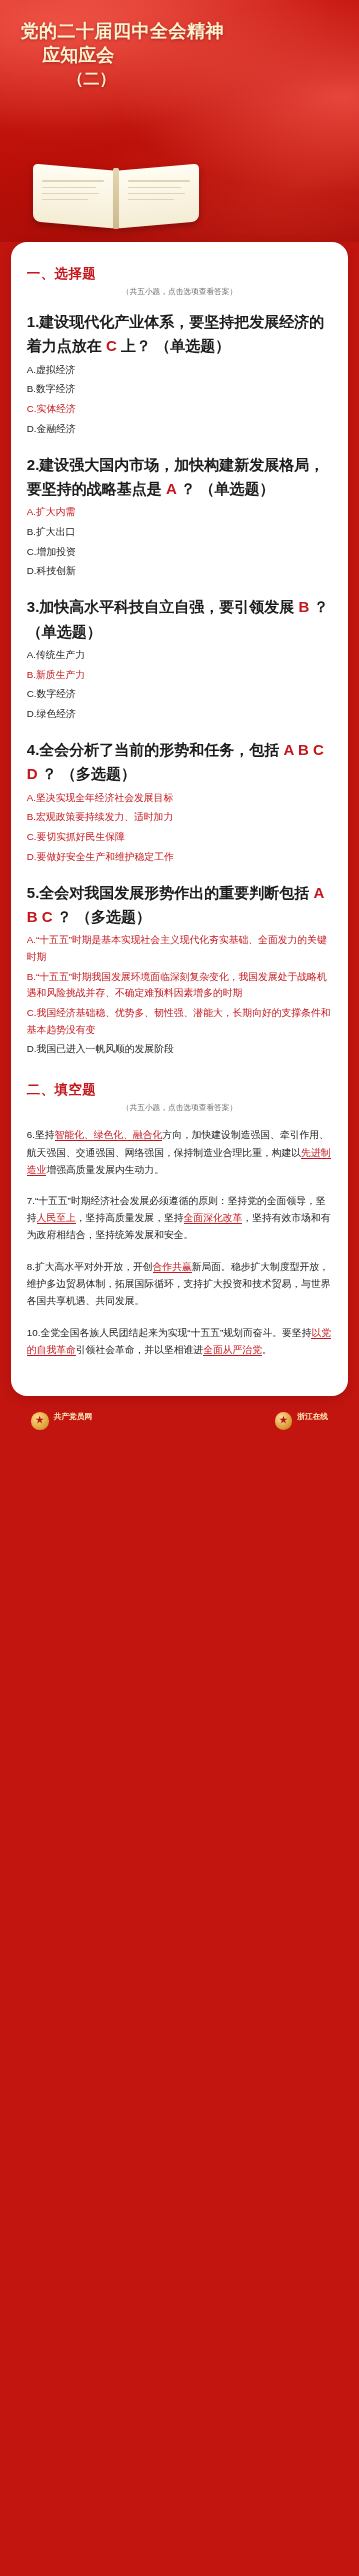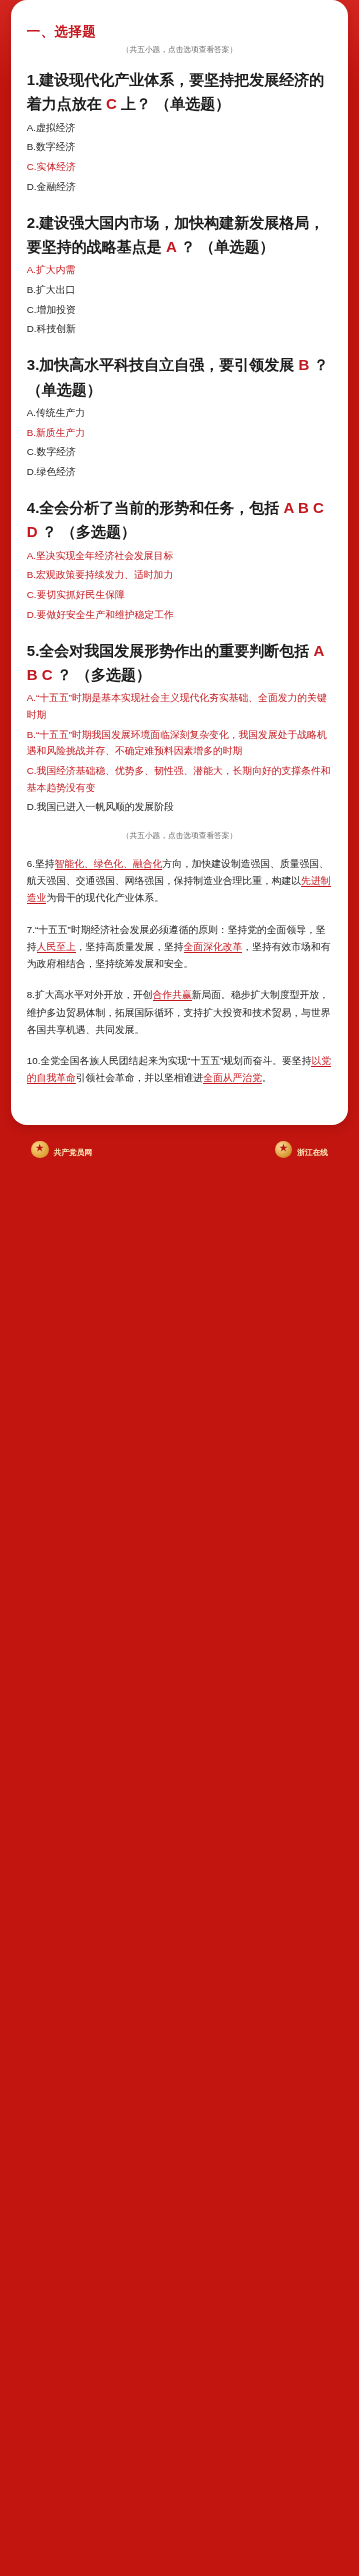--- a/index.html
+++ b/index.html
@@ -203,21 +203,21 @@
     z-index: 5;
     height: 49px;
     display: flex;
     align-items: center;
     justify-content: space-between;
     padding: 0 31px;
     box-sizing: border-box;
   }
   .brand {
     display: flex;
-    align-items: flex-end;
+    align-items: flex-start;
     gap: 5.2px;
     color: #ffe9b8;
     font-size: 7.7px;
     font-weight: bold;
   }
   .brand .emblem {
     width: 17.5px; height: 17.5px;
     border-radius: 50%;
     background: radial-gradient(circle at 35% 32%, #ffd98b, #e0a33a 65%, #c7862a 100%);
     position: relative;
@@ -235,20 +235,49 @@
   }
   .brand .emblem.b2 {
     background: radial-gradient(circle at 35% 32%, #ffdca0, #d99a34 65%, #bb7c22 100%);
   }
 </style>
 </head>
 <body>
 
 <div class="page">
 
+  <div class="hero">
+    <div class="swoosh s1"></div>
+    <div class="swoosh s2"></div>
+    <div class="swoosh s3"></div>
+
+    <div class="hero-title">
+      <div class="line1">党的二十届四中全会精神</div>
+      <div class="line2">应知应会</div>
+      <div class="line3">（二）</div>
+    </div>
+
+    <div class="book">
+      <div class="page-l"></div>
+      <div class="page-r"></div>
+      <div class="lines l">
+          <i></i>
+          <i></i>
+          <i></i>
+          <i></i>
+        </div>
+      <div class="lines r">
+          <i></i>
+          <i></i>
+          <i></i>
+          <i></i>
+        </div>
+      <div class="spine"></div>
+    </div>
+  </div>
 
   <div class="card">
     <div id="sections">
         <div class="section-head">一、选择题</div>
         <div class="section-note">（共五小题，点击选项查看答案）</div>
         <div class="q">
           <div class="stem"><span>1.建设现代化产业体系，要坚持把发展经济的着力点放在 </span><span class="ans">C</span><span> 上？ </span><span class="type">（单选题）</span></div>
           <div class="opt">A.虚拟经济</div>
           <div class="opt">B.数字经济</div>
           <div class="opt correct">C.实体经济</div>
@@ -275,22 +304,23 @@
           <div class="opt correct">C.要切实抓好民生保障</div>
           <div class="opt correct">D.要做好安全生产和维护稳定工作</div>
         </div>
         <div class="q">
           <div class="stem"><span>5.全会对我国发展形势作出的重要判断包括 </span><span class="ans">A B C</span><span> ？ </span><span class="type">（多选题）</span></div>
           <div class="opt correct">A.“十五五”时期是基本实现社会主义现代化夯实基础、全面发力的关键时期</div>
           <div class="opt correct">B.“十五五”时期我国发展环境面临深刻复杂变化，我国发展处于战略机遇和风险挑战并存、不确定难预料因素增多的时期</div>
           <div class="opt correct">C.我国经济基础稳、优势多、韧性强、潜能大，长期向好的支撑条件和基本趋势没有变</div>
           <div class="opt">D.我国已进入一帆风顺的发展阶段</div>
         </div>
+        <div class="section-head second">二、填空题</div>
         <div class="section-note">（共五小题，点击选项查看答案）</div>
-        <div class="fill"><span class="">6.坚持</span><span class="hl">智能化、绿色化、融合化</span><span class="">方向，加快建设制造强国、质量强国、航天强国、交通强国、网络强国，保持制造业合理比重，构建以</span><span class="hl">先进制造业</span><span class="">为骨干的现代化产业体系。</span></div>
+        <div class="fill"><span class="">6.坚持</span><span class="hl">智能化、绿色化、融合化</span><span class="">方向，加快建设制造强国、牵引作用、航天强国、交通强国、网络强国，保持制造业合理比重，构建以</span><span class="hl">先进制造业</span><span class="">增强高质量发展内生动力。</span></div>
         <div class="fill"><span class="">7.“十五五”时期经济社会发展必须遵循的原则：坚持党的全面领导，坚持</span><span class="hl">人民至上</span><span class="">，坚持高质量发展，坚持</span><span class="hl">全面深化改革</span><span class="">，坚持有效市场和有为政府相结合，坚持统筹发展和安全。</span></div>
         <div class="fill"><span class="">8.扩大高水平对外开放，开创</span><span class="hl">合作共赢</span><span class="">新局面。稳步扩大制度型开放，维护多边贸易体制，拓展国际循环，支持扩大投资和技术贸易，与世界各国共享机遇、共同发展。</span></div>
         <div class="fill"><span class="">10.全党全国各族人民团结起来为实现“十五五”规划而奋斗。要坚持</span><span class="hl">以党的自我革命</span><span class="">引领社会革命，并以坚相谁进</span><span class="hl">全面从严治党</span><span class="">。</span></div>
       </div>
   </div>
 
   <div class="footer">
     <div class="brand">
       <span class="emblem"></span>
       <span>共产党员网</span>

